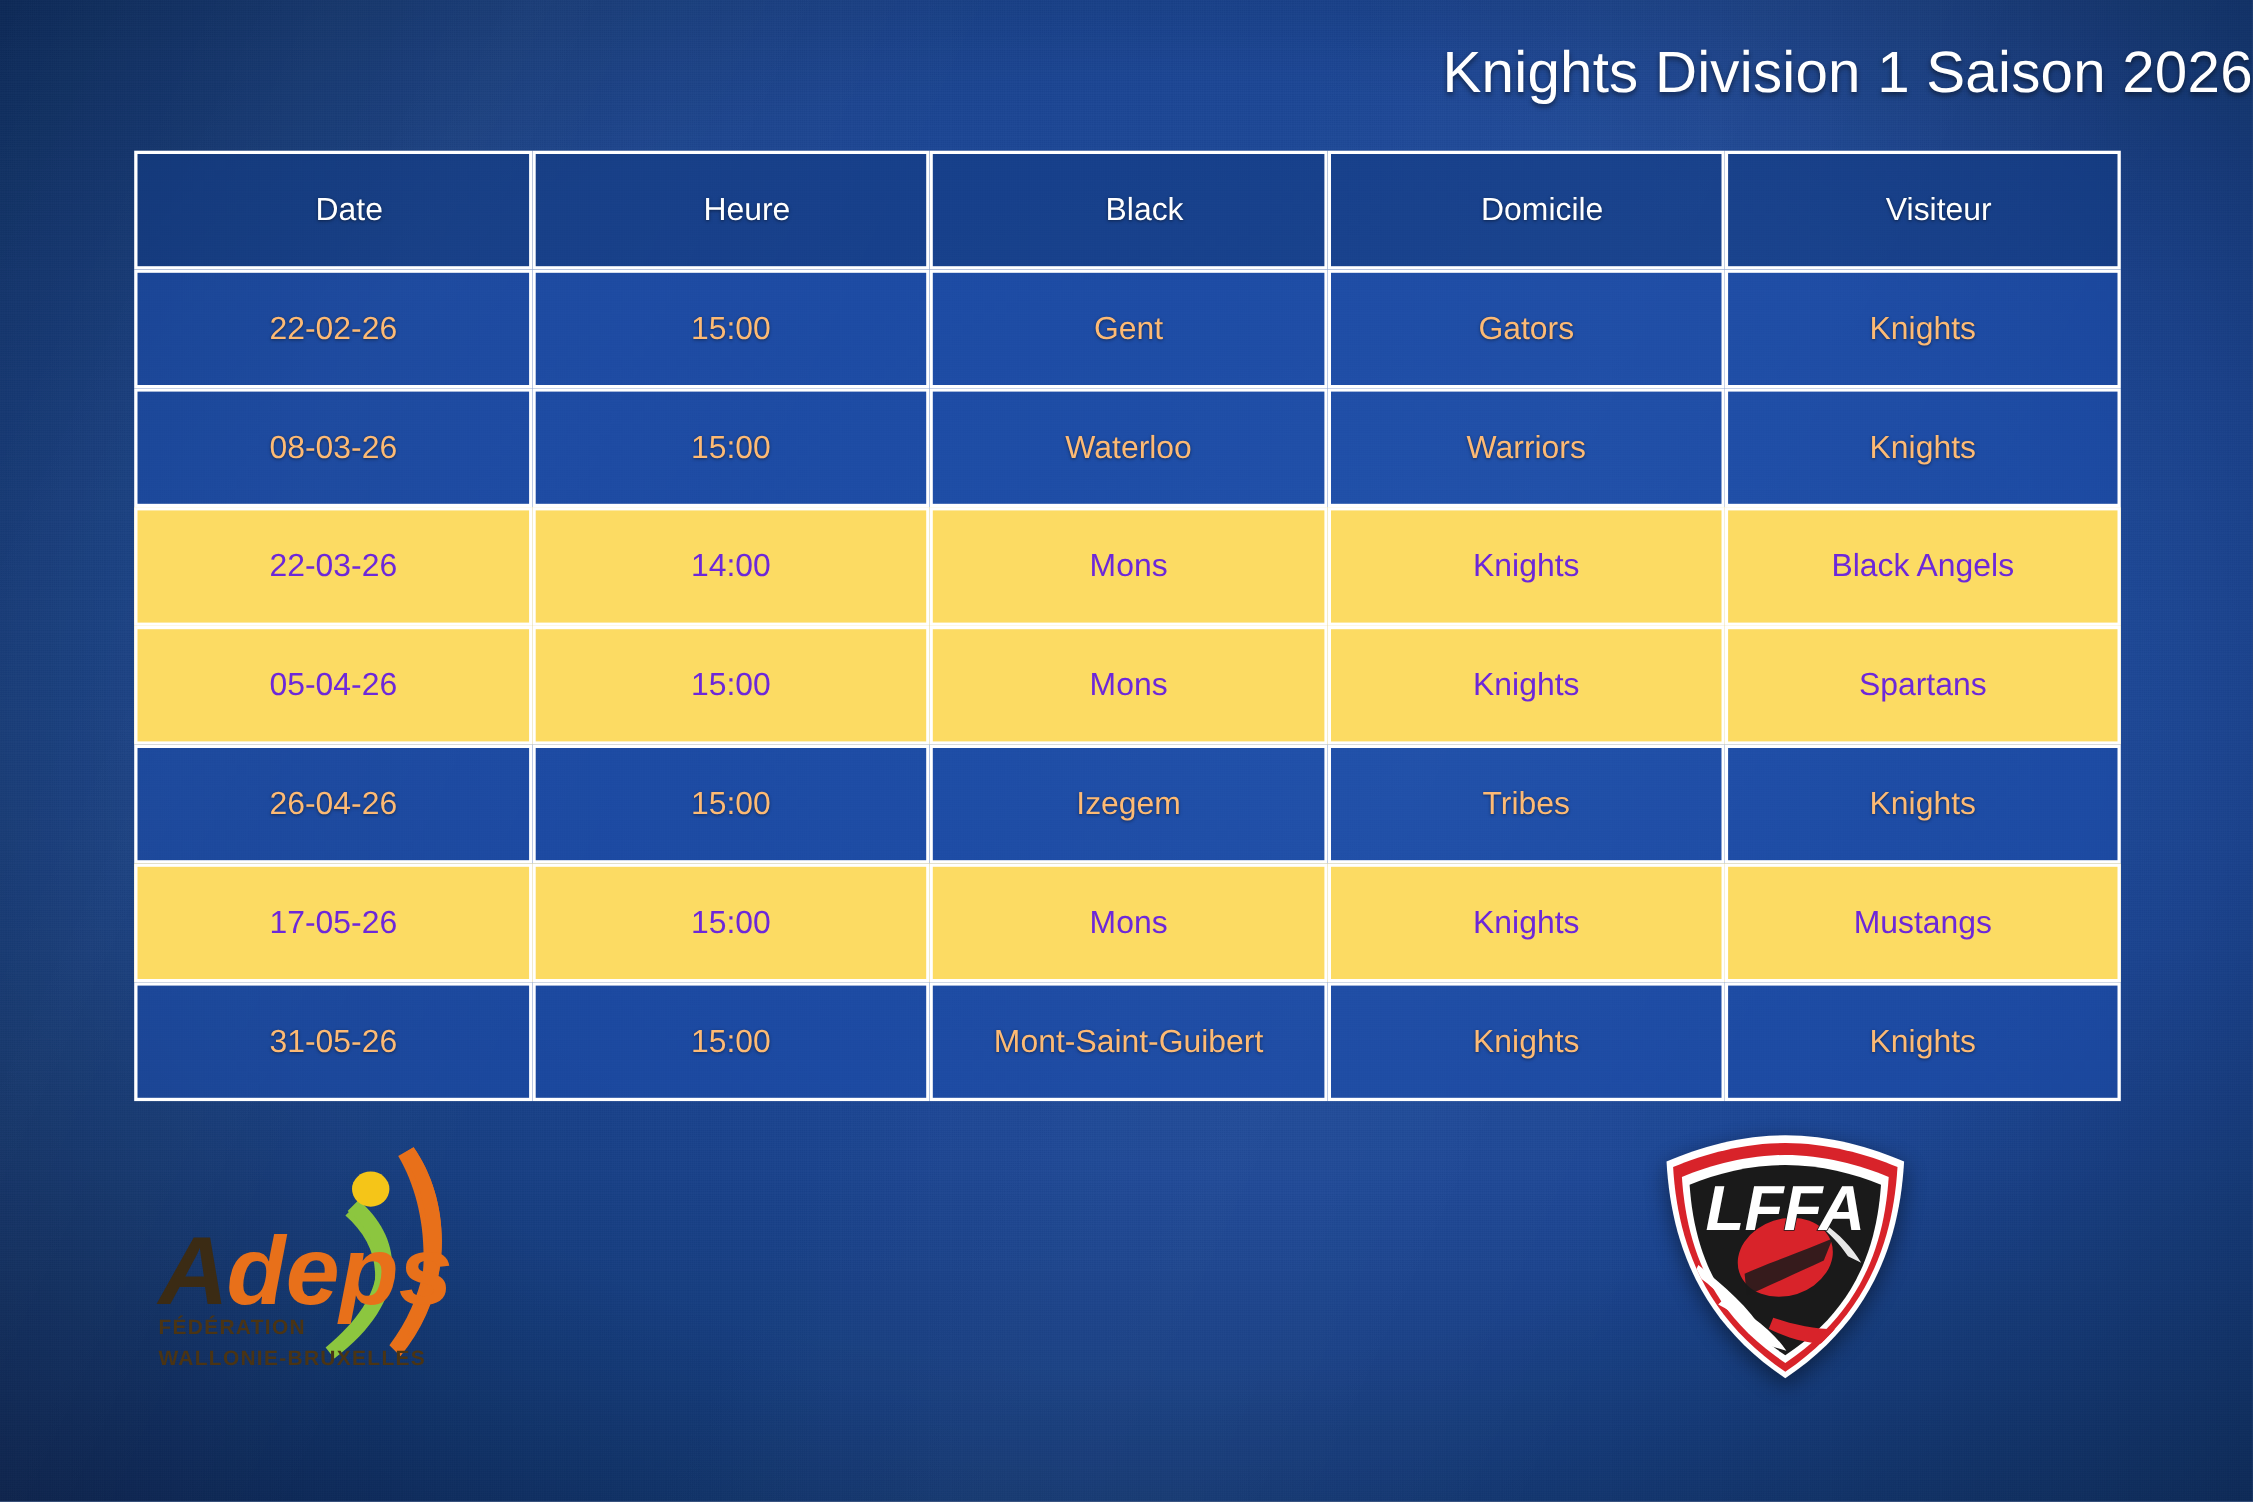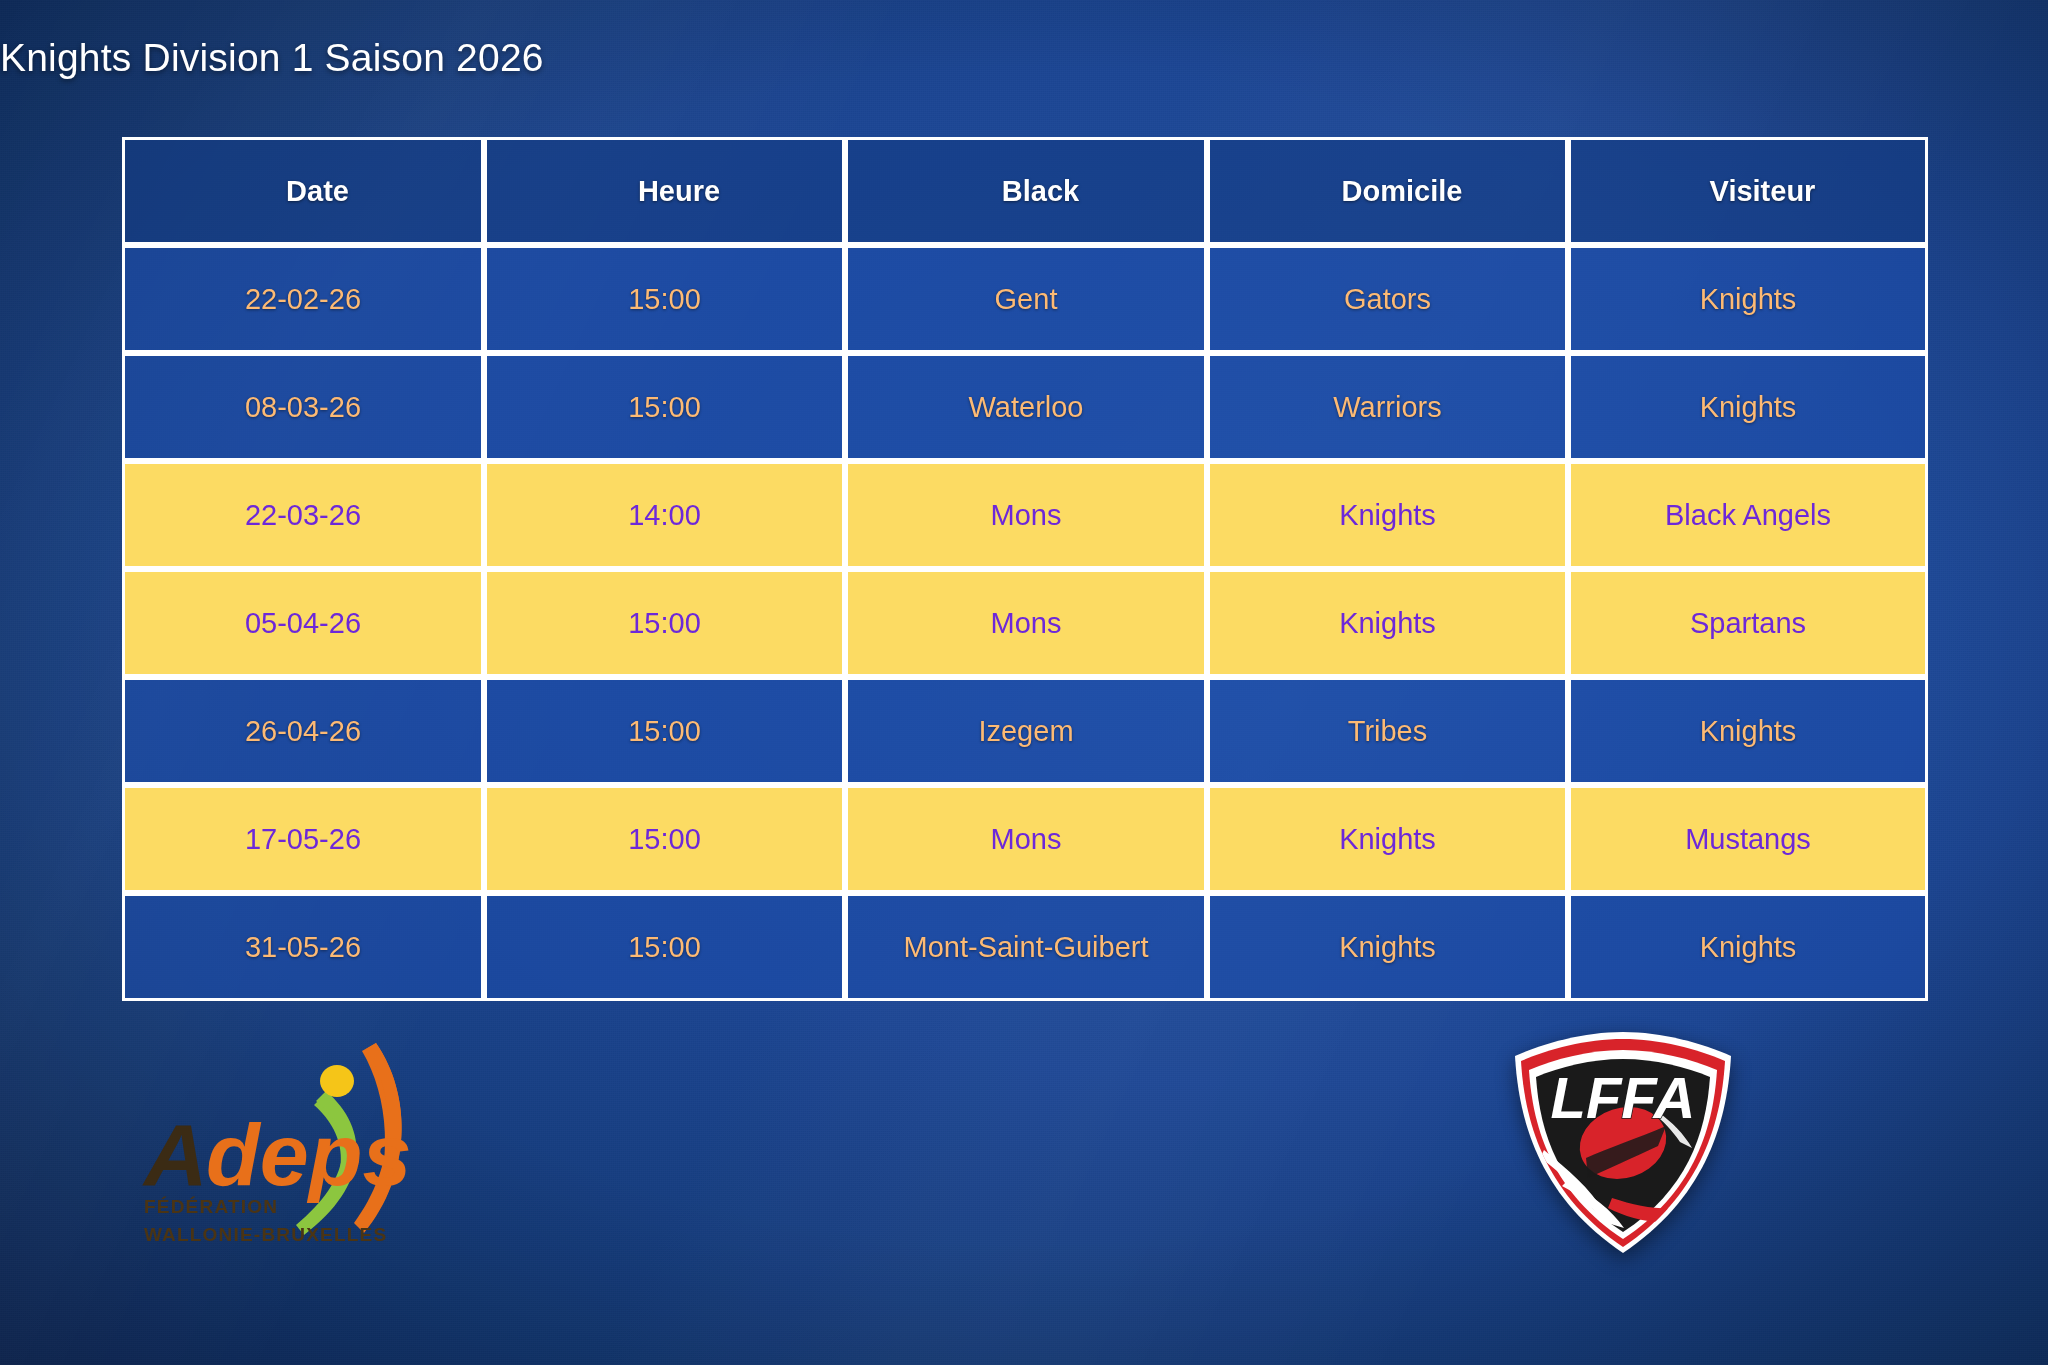--- a/index.html
+++ b/index.html
@@ -33,23 +33,23 @@
     position:absolute; inset:0;
     opacity:.22;
     background-image:
       repeating-linear-gradient(0deg, rgba(255,255,255,.05) 0 1px, rgba(0,0,0,.04) 1px 2px),
       repeating-linear-gradient(90deg, rgba(255,255,255,.04) 0 1px, rgba(0,0,0,.035) 1px 2px);
   }
 
   
   #title{
     position:absolute; top:36px; left:0; width:2048px;
-    text-align:left;
+    text-align:right;
     color:#ffffff;
-    font-size:39px;
+    font-size:53px;
     font-weight:400;
     letter-spacing:.2px;
     text-shadow:0 2px 5px rgba(0,0,0,.45);
   }
 
   
   #schedule-table{
     position:absolute;
     left:122px; top:137px;
     width:1806px;
@@ -69,21 +69,21 @@
     border:3px solid #ffffff;
     font-size:29px;
     position:relative;
   }
   
   #schedule-table th + th, #schedule-table td + td { border-left-width:3px; }
 
   thead th{
     background:rgba(19,60,133,0.62);
     color:#ffffff;
-    font-weight:bold;
+    font-weight:normal;
     font-size:30px;
     text-shadow:0 1px 3px rgba(0,0,0,.5);
     padding-left:29px;
   }
 
   tbody tr.row-blue td{
     background:rgba(28,77,172,0.60);
     color:#fdba74;
     font-weight:400;
     text-shadow:0 1px 3px rgba(0,0,0,.45);

